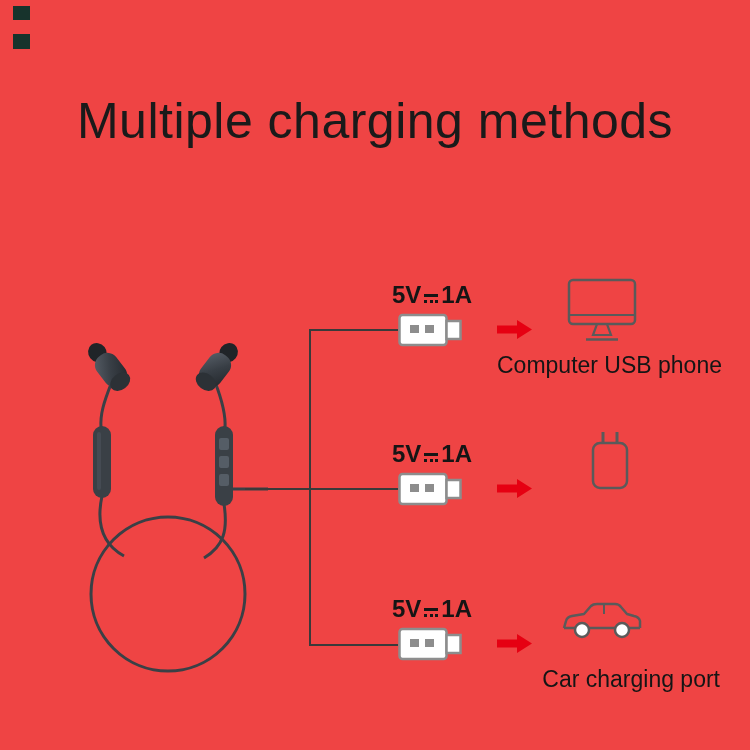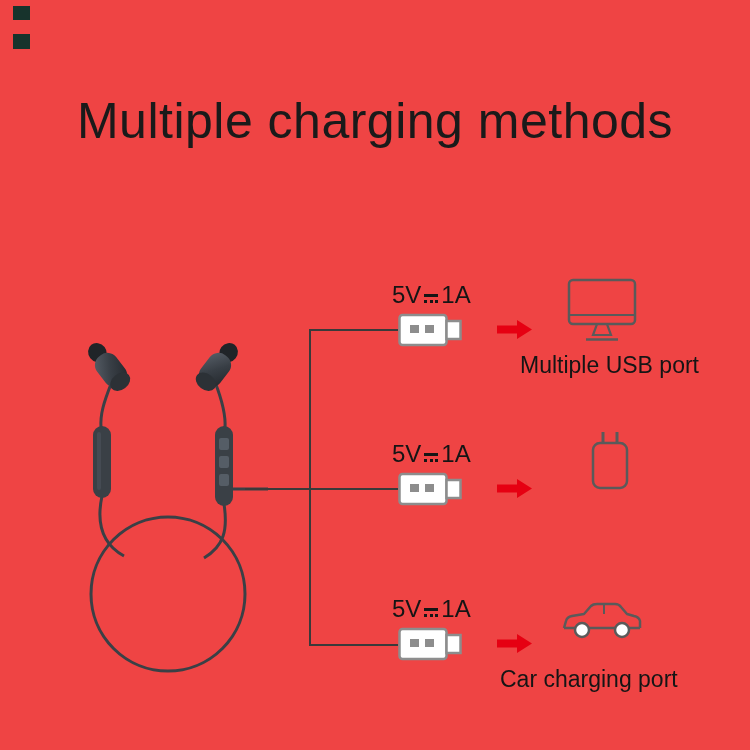--- a/index.html
+++ b/index.html
@@ -16,21 +16,21 @@
   .line { position:absolute; background:#3a3a3a; }
   .vline { left:309px; top:329px; width:2px; height:317px; }
   .h { height:2px; }
   .h1 { left:309px; top:329px; width:89px; }
   .h2 { left:245px; top:488px; width:153px; }
   .h3 { left:309px; top:644px; width:89px; }
 
   .earphones { position:absolute; left:78px; top:332px; width:190px; height:368px; }
   .wire { stroke:#3a4046; stroke-width:3; fill:none; }
 
-  .volt { position:absolute; font-size:24px; color:#151515; white-space:nowrap; }
+  .volt { position:absolute; font-size:24px; color:#151515; white-space:nowrap;font-weight:bold; }
   .r1 { left:392px; top:281px; }
   .r2 { left:392px; top:440px; }
   .r3 { left:392px; top:595px; }
   .dc { display:inline-block; width:16px; height:13px; position:relative; margin:0 2px; vertical-align:-1px; }
   .dc::before { content:""; position:absolute; left:1px; right:1px; top:3px; height:2.5px; background:#151515; }
   .dc::after  { content:""; position:absolute; left:1px; right:1px; top:9px; height:2.5px;
                 background:repeating-linear-gradient(90deg,#151515 0 3px,transparent 3px 5.5px); }
 
   .usb { position:absolute; width:66px; height:36px; }
   .u1 { left:398px; top:312px; }
@@ -44,21 +44,21 @@
 
   .device { position:absolute; }
   .monitor { left:566px; top:277px; width:72px; height:66px; }
   .charger { left:588px; top:430px; width:44px; height:62px; }
   .car     { left:560px; top:597px; width:84px; height:46px; }
 
   .label { position:absolute; font-size:23px; color:#151515; }
   .l1 { left:487px; top:352px; width:245px; text-align:center; }
   .l2 { left:484px; top:509px; line-height:43px; }
   .l2 span { display:block; }
-  .l3 { left:500px; top:666px; width:220px; text-align:left; }
+  .l3 { left:500px; top:666px; width:220px; text-align:right; }
 </style>
 </head>
 <body>
 
 <div class="page">
 
   <svg width="0" height="0" style="position:absolute" aria-hidden="true">
     <defs>
       <g id="usb-plug">
         <rect x="1.5" y="3" width="47" height="30" rx="3" fill="#ffffff" stroke="#8d8d8d" stroke-width="2.5"></rect>
@@ -122,21 +122,21 @@
     </svg>
   <svg class="arrow ar1" viewBox="0 0 36 25">
       <use href="#red-arrow"></use>
     </svg>
   <svg class="device monitor" viewBox="0 0 72 66">
     <rect x="3" y="3" width="66" height="44" rx="4" fill="none" stroke="#5a5a5a" stroke-width="2.5"></rect>
     <line x1="3" y1="38" x2="69" y2="38" stroke="#5a5a5a" stroke-width="2"></line>
     <path d="M31,47 L41,47 L45,58 L27,58 Z" fill="none" stroke="#5a5a5a" stroke-width="2.2"></path>
     <line x1="20" y1="62.5" x2="52" y2="62.5" stroke="#5a5a5a" stroke-width="2.5"></line>
   </svg>
-  <div class="label l1">Multiple USB port</div>
+  <div class="label l1">Computer USB phone</div>
 
   <div class="volt r2">
     <span>5V</span><span class="dc"></span><span>1A</span>
   </div>
   <svg class="usb u2" viewBox="0 0 66 36">
       <use href="#usb-plug"></use>
     </svg>
   <svg class="arrow ar2" viewBox="0 0 36 25">
       <use href="#red-arrow"></use>
     </svg>

